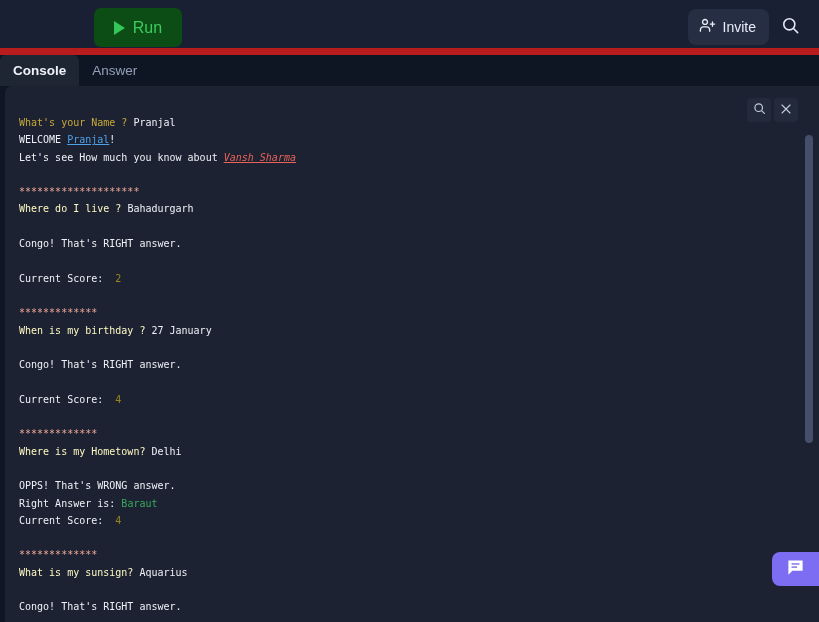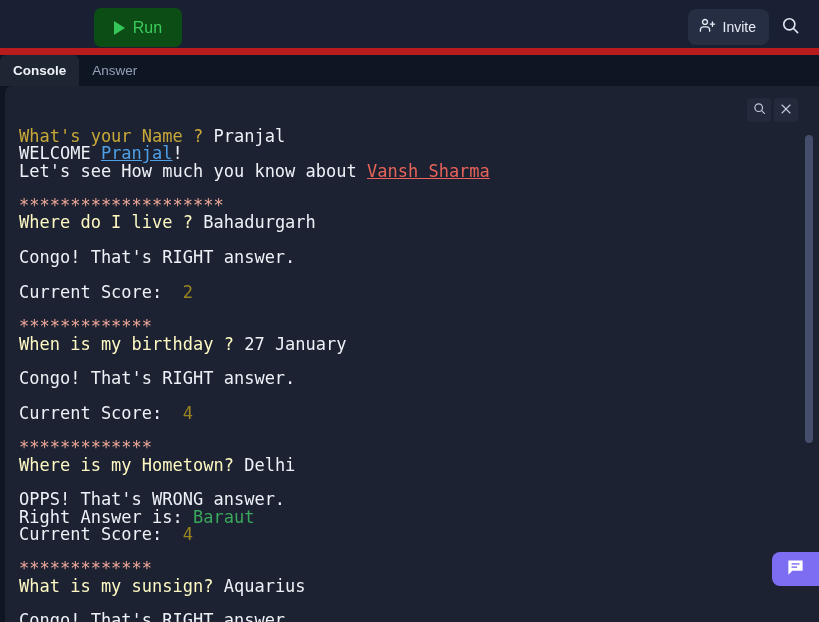--- a/index.html
+++ b/index.html
@@ -135,33 +135,33 @@
     align-items: center;
     justify-content: center;
     cursor: pointer;
   }
 
   .console-output {
     position: absolute;
     left: 0; top: 0;
     width: 100%;
     height: 100%;
-    padding: 42px 0 0 14px;
+    padding: 28px 0 0 14px;
     font-family: "DejaVu Sans Mono", monospace;
-    font-size: 17px;
+    font-size: 10px;
     line-height: 17.3px;
     color: #e6eaf2;
     white-space: pre-wrap;
   }
   .ln { display: block; min-height: 17.3px; }
 
   .c-prompt   { color: #c8a838; }
   .c-white    { color: #eef1f7; }
   .c-link     { color: #4ea0e8; text-decoration: underline; }
-  .c-red-link { color: #e8635a; text-decoration: underline; }
+  .c-red-link { color: #e8635a; text-decoration: underline; font-style: italic; }
   .c-stars    { color: #f0a898; }
   .c-q        { color: #fef9c3; }
   .c-score    { color: #9a8420; }
   .c-green    { color: #3aa85c; }
 
   
   .scrollbar-track {
     position: absolute;
     right: 6px;
     top: 30px;

